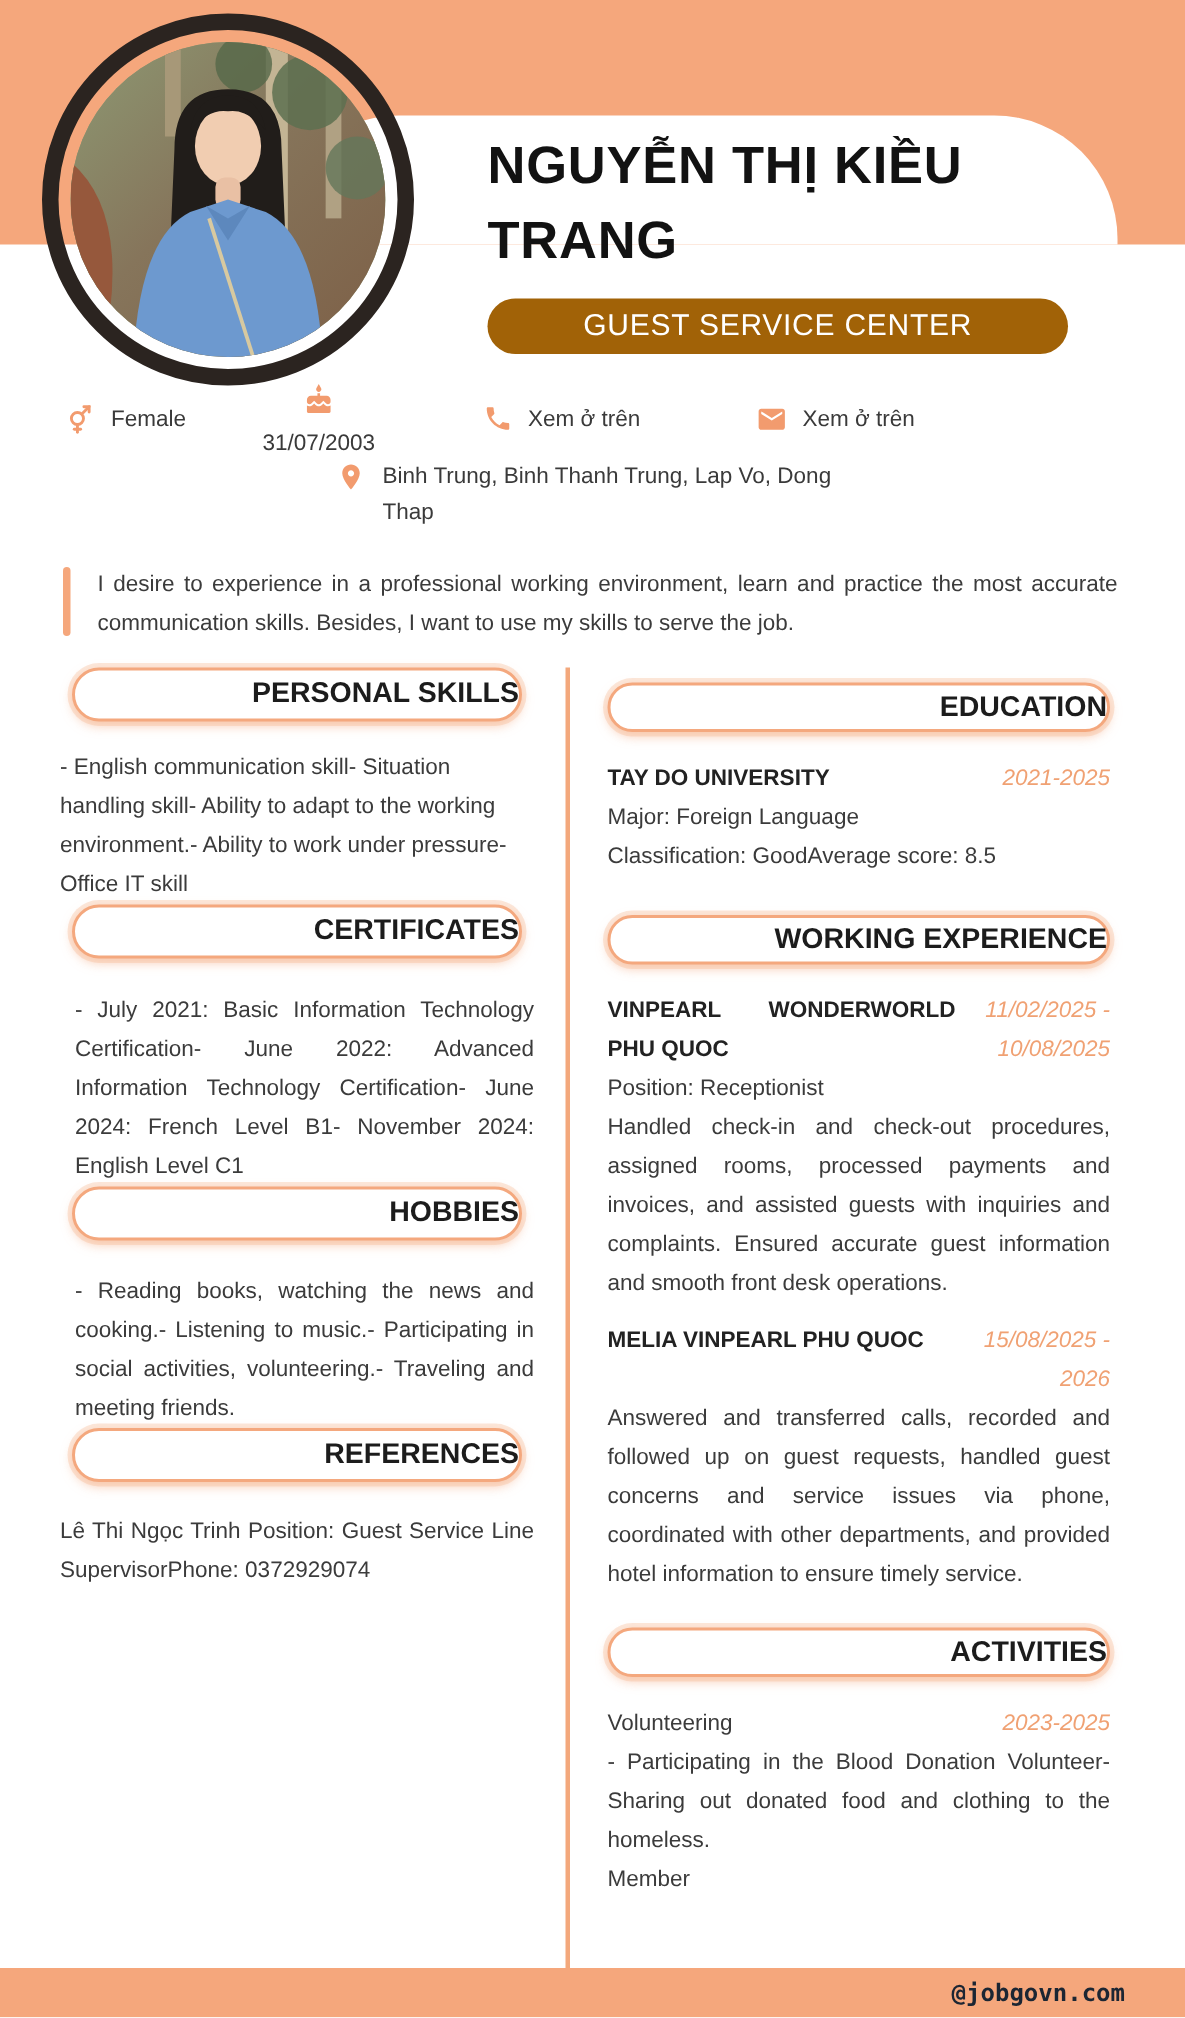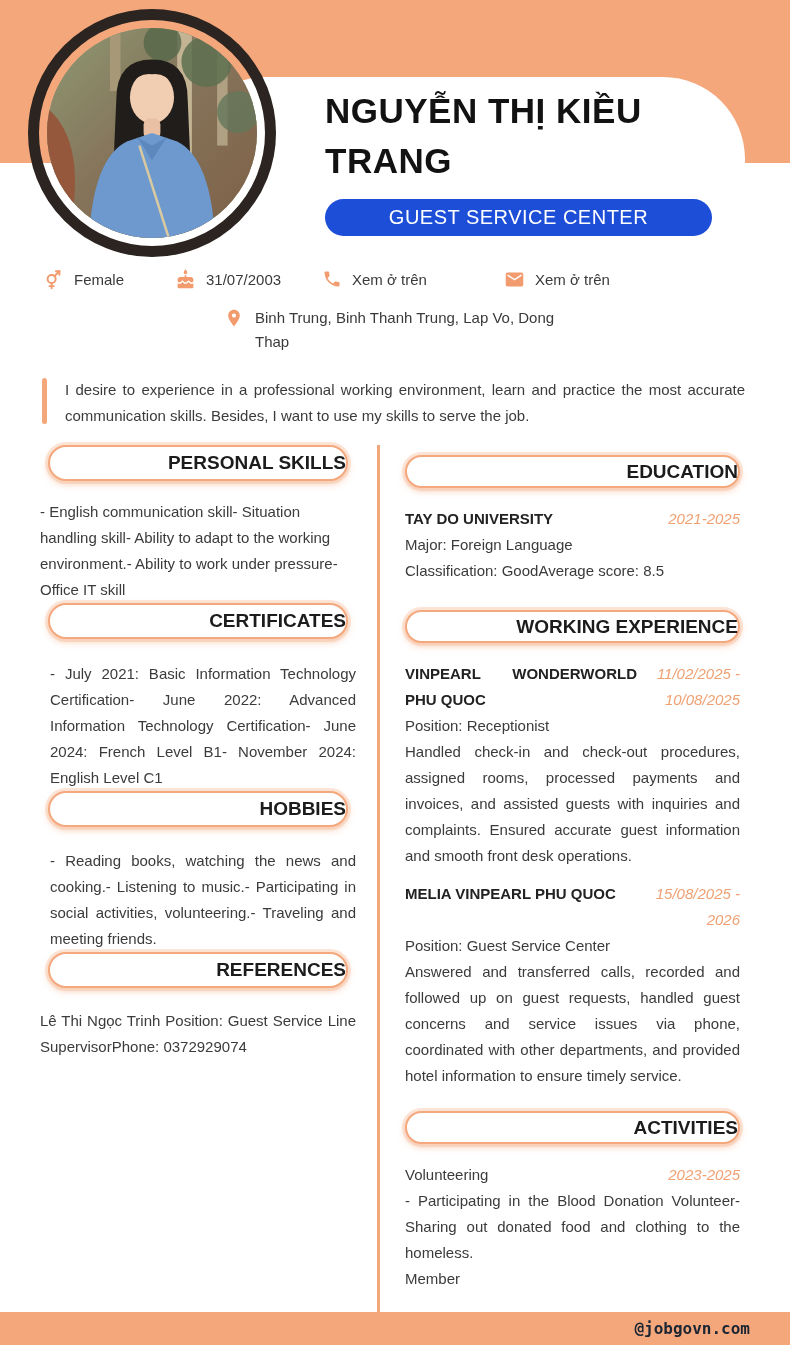--- a/index.html
+++ b/index.html
@@ -8,21 +8,21 @@
 
   
   .header-orange { position:absolute; left:0; top:0; width:790px; height:163px; background:#f5a77c; }
   .header-white { position:absolute; left:180px; top:77px; width:565px; height:86px; background:#fff; border-radius:90px 86px 0 0; }
 
   .avatar-ring { position:absolute; left:28px; top:9px; width:248px; height:248px; border:11px solid #2b2420; border-radius:50%; }
   .avatar-photo { position:absolute; left:8px; top:8px; width:210px; height:210px; border-radius:50%; overflow:hidden; background:#8d9973; }
   .avatar-photo svg { display:block; width:100%; height:100%; }
 
   .candidate-name { position:absolute; left:325px; top:86px; width:420px; font-size:35px; line-height:50px; font-weight:700; color:#121212; letter-spacing:.5px; }
-  .job-title-badge { position:absolute; left:325px; top:199px; width:387px; height:37px; background:#1d4ed8; border-radius:19px; color:#fff; font-size:20px; letter-spacing:.5px; text-align:center; line-height:37px; font-weight:400; }
+  .job-title-badge { position:absolute; left:325px; top:199px; width:387px; height:37px; background:#a16207; border-radius:19px; color:#fff; font-size:20px; letter-spacing:.5px; text-align:center; line-height:37px; font-weight:400; }
 
   
   .contact-item { position:absolute; display:flex; align-items:center; gap:10px; font-size:15px; color:#3a3a3a; height:24px; }
   .contact-item svg { flex:0 0 auto; }
   .contact-address { position:absolute; left:224px; top:306px; width:340px; display:flex; gap:11px; font-size:15px; color:#3a3a3a; line-height:24px; }
   .contact-address svg { flex:0 0 auto; margin-top:2px; }
 
   
   .quote-bar { position:absolute; left:42px; top:378px; width:5px; height:46px; border-radius:3px; background:#f5a77c; }
   .objective-text { position:absolute; left:65px; top:377px; width:680px; font-size:15px; line-height:26px; color:#3b3b3b; text-align:justify; }
@@ -100,21 +100,21 @@
         <circle cx="10.5" cy="12" r="4.4"></circle>
         <path d="M13.7 8.7 L19 3.5"></path>
         <path d="M15.2 3.5 H19 V7.3"></path>
         <path d="M10.5 16.6 V22"></path>
         <path d="M8.2 19.8 H12.8"></path>
       </g>
     </svg>
     <span>Female</span>
   </div>
 
-  <div class="contact-item" style="left:175px; top:267px;">
+  <div class="contact-item" style="left:175px; top:256px;flex-direction:column;">
     <svg width="21" height="21" viewBox="0 0 24 24">
       <path fill="#f29b6e" d="M12 6c1.11 0 2-.9 2-2 0-.38-.1-.73-.29-1.03L12 0l-1.71 2.97c-.19.3-.29.65-.29 1.03 0 1.1.9 2 2 2zm4.6 9.99l-1.07-1.07-1.08 1.07c-1.3 1.3-3.58 1.31-4.89 0l-1.07-1.07-1.09 1.07c-.65.65-1.52 1.01-2.44 1.01-.73 0-1.4-.23-1.96-.61V21c0 .55.45 1 1 1h16c.55 0 1-.45 1-1v-4.61c-.56.38-1.23.61-1.96.61-.92 0-1.79-.36-2.44-1.01zM18 9h-5V7h-2v2H6c-1.66 0-3 1.34-3 3v1.54c0 1.08.88 1.96 1.96 1.96.52 0 1.02-.2 1.38-.57l2.14-2.13 2.13 2.13c.74.74 2.03.74 2.77 0l2.14-2.13 2.13 2.13c.37.37.86.57 1.38.57 1.08 0 1.96-.88 1.96-1.96V12c0-1.66-1.34-3-3-3z"></path>
     </svg>
     <span>31/07/2003</span>
   </div>
 
   <div class="contact-item" style="left:322px; top:267px;">
     <svg width="20" height="20" viewBox="0 0 24 24">
       <path fill="#f29b6e" d="M6.62 10.79c1.44 2.83 3.76 5.14 6.59 6.59l2.2-2.21c.27-.27.67-.36 1.02-.24 1.12.37 2.33.57 3.57.57.55 0 1 .45 1 1V20c0 .55-.45 1-1 1-9.39 0-17-7.61-17-17 0-.55.45-1 1-1h3.5c.55 0 1 .45 1 1 0 1.25.2 2.45.57 3.57.11.35.03.74-.25 1.02l-2.2 2.2z"></path>
     </svg>
@@ -169,21 +169,20 @@
       <div class="entry-title">VINPEARL WONDERWORLD PHU QUOC</div>
       <div class="entry-period">11/02/2025 - 10/08/2025</div>
     </div>
     <p class="body-text">Position: Receptionist</p>
     <p class="body-text justify">Handled check-in and check-out procedures, assigned rooms, processed payments and invoices, and assisted guests with inquiries and complaints. Ensured accurate guest information and smooth front desk operations.</p>
 
     <div class="entry-head mt12">
       <div class="entry-title">MELIA VINPEARL PHU QUOC</div>
       <div class="entry-period">15/08/2025 - 2026</div>
     </div>
-    <p class="body-text">Position: Guest Service Center</p>
     <p class="body-text justify">Answered and transferred calls, recorded and followed up on guest requests, handled guest concerns and service issues via phone, coordinated with other departments, and provided hotel information to ensure timely service.</p>
 
     <div class="pill mt22">ACTIVITIES</div>
     <div class="entry-head mt14">
       <div class="entry-title plain">Volunteering</div>
       <div class="entry-period">2023-2025</div>
     </div>
     <p class="body-text justify">- Participating in the Blood Donation Volunteer-Sharing out donated food and clothing to the homeless.</p>
     <p class="body-text">Member</p>
   </div>

